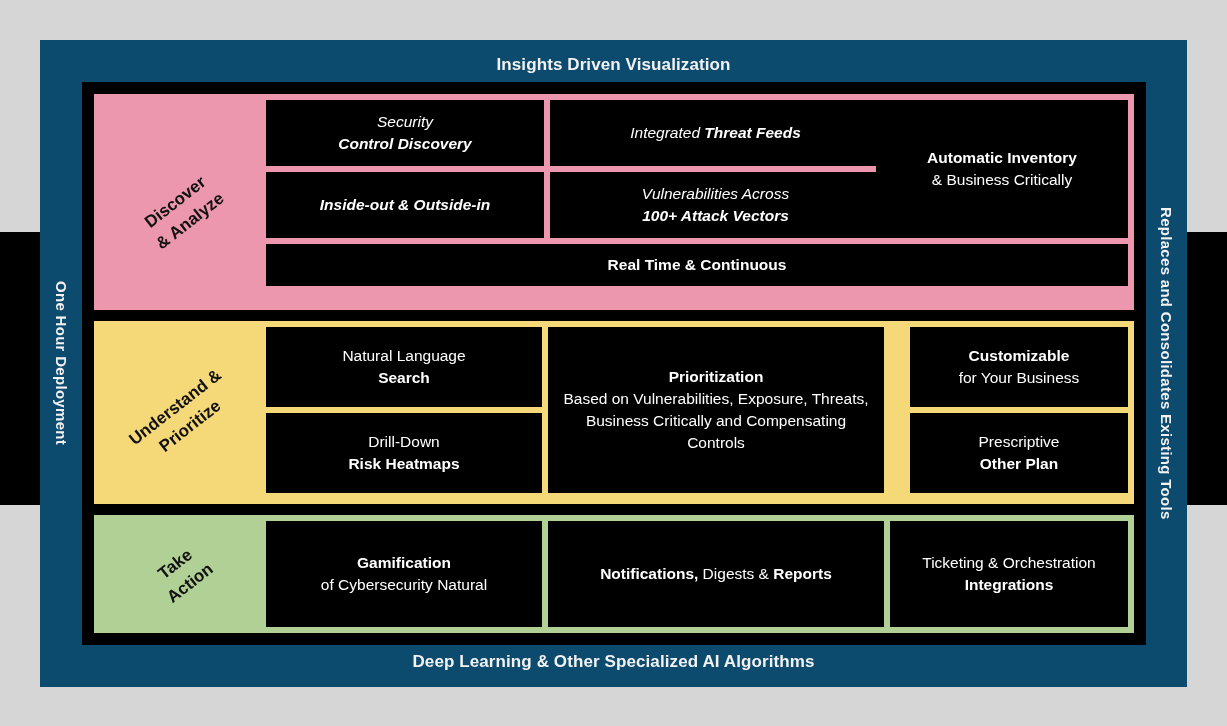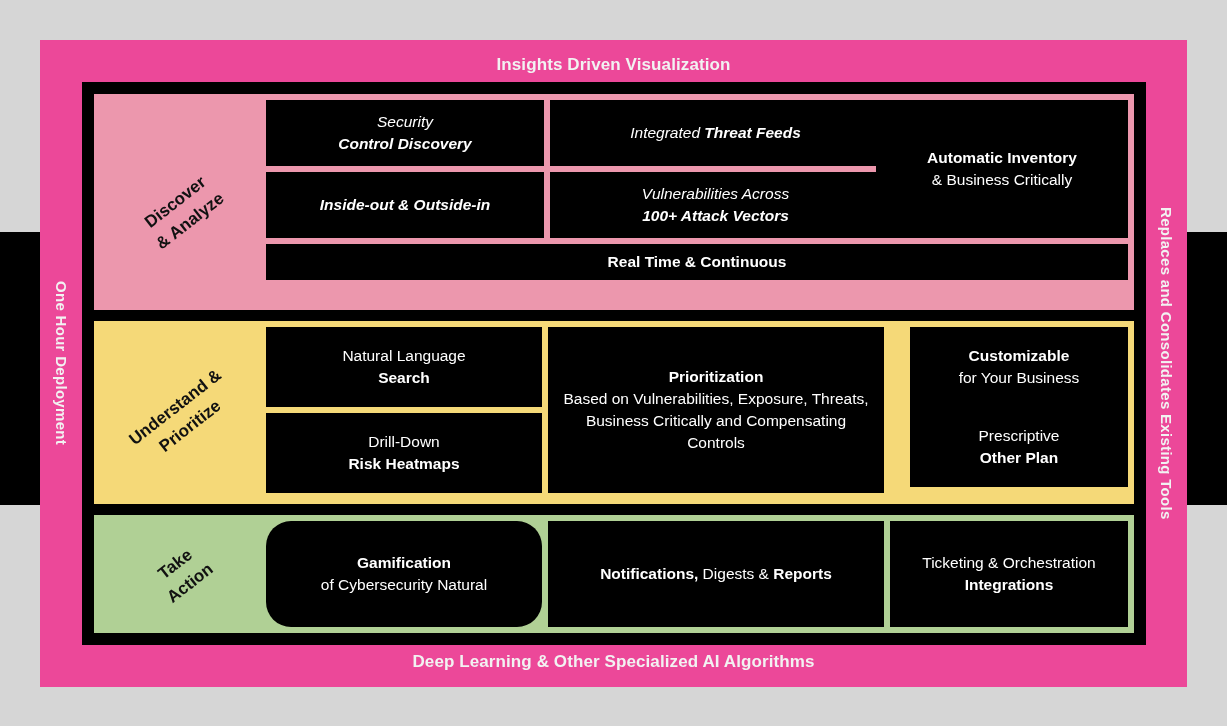--- a/index.html
+++ b/index.html
@@ -28,21 +28,21 @@
   }
   .bleed.left  { left: 0px;  width: 42px; }
   .bleed.right { right: 0px; width: 42px; }
 
   .frame {
     position: absolute;
     left: 40px;
     top: 40px;
     width: 1147px;
     height: 647px;
-    background: #ec4899;
+    background: #0c4a6e;
     box-sizing: border-box;
   }
   .frame-title {
     position: absolute;
     left: 42px;
     right: 42px;
     top: 8px;
     height: 34px;
     line-height: 34px;
     text-align: center;
@@ -154,37 +154,37 @@
     line-height: 1.42;
     padding: 6px 10px;
     box-sizing: border-box;
     min-width: 0;
   }
   .tile b { font-weight: bold; }
 
   
   .d-top    { height: 66px; }
   .d-mid    { height: 66px; }
-  .d-full   { height: 36px; }
+  .d-full   { height: 42px; }
   .d-colA   { flex: 0 0 278px; }
   .d-colB   { flex: 0 0 331px; }
   .d-colC   { flex: 0 0 252px; height: 138px; }
   .d-left   { flex: 1 1 auto; display: flex; flex-direction: column; gap: 6px; min-width: 0; font-style: italic; }
   .d-wide   { flex: 1 1 auto; }
 
   
   .u-left   { flex: 0 0 276px; display: flex; flex-direction: column; gap: 6px; }
   .u-left .tile { height: 80px; text-align: center; }
   .u-mid    { flex: 0 0 336px; height: 166px; justify-content: flex-end; }
-  .u-right  { flex: 1 1 auto; display: flex; flex-direction: column; min-width: 0; margin-left: 20px; }
+  .u-right  { flex: 1 1 auto; display: flex; flex-direction: column; gap: 6px; min-width: 0; margin-left: 20px; }
   .u-right .tile { height: 80px; }
 
   
   .a-tile   { height: 106px; }
-  .a-1      { flex: 0 0 276px; border-radius: 25px; }
+  .a-1      { flex: 0 0 276px; }
   .a-2      { flex: 0 0 336px; }
   .a-3      { flex: 1 1 auto; }
 </style>
 </head>
 <body>
 
 <div class="stage">
 
   <div class="bleed left"></div>
   <div class="bleed right"></div>

